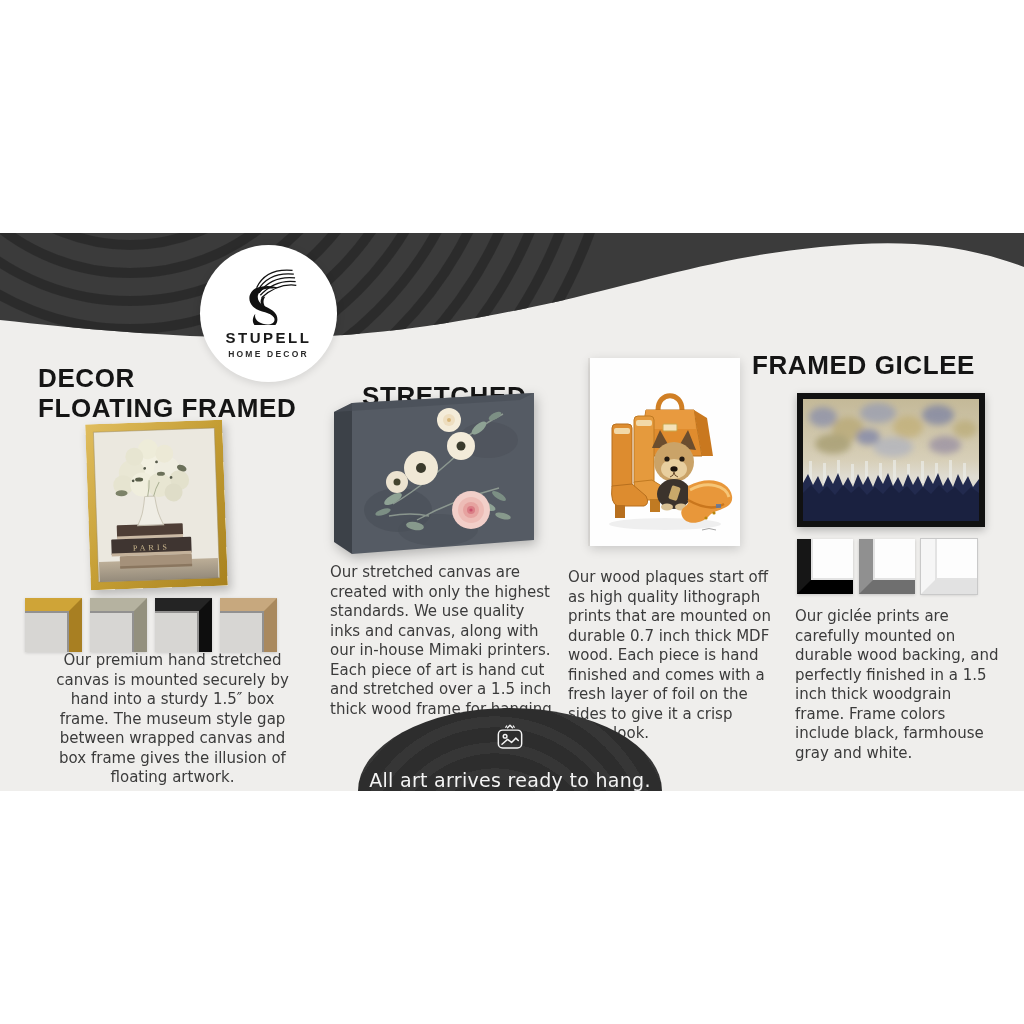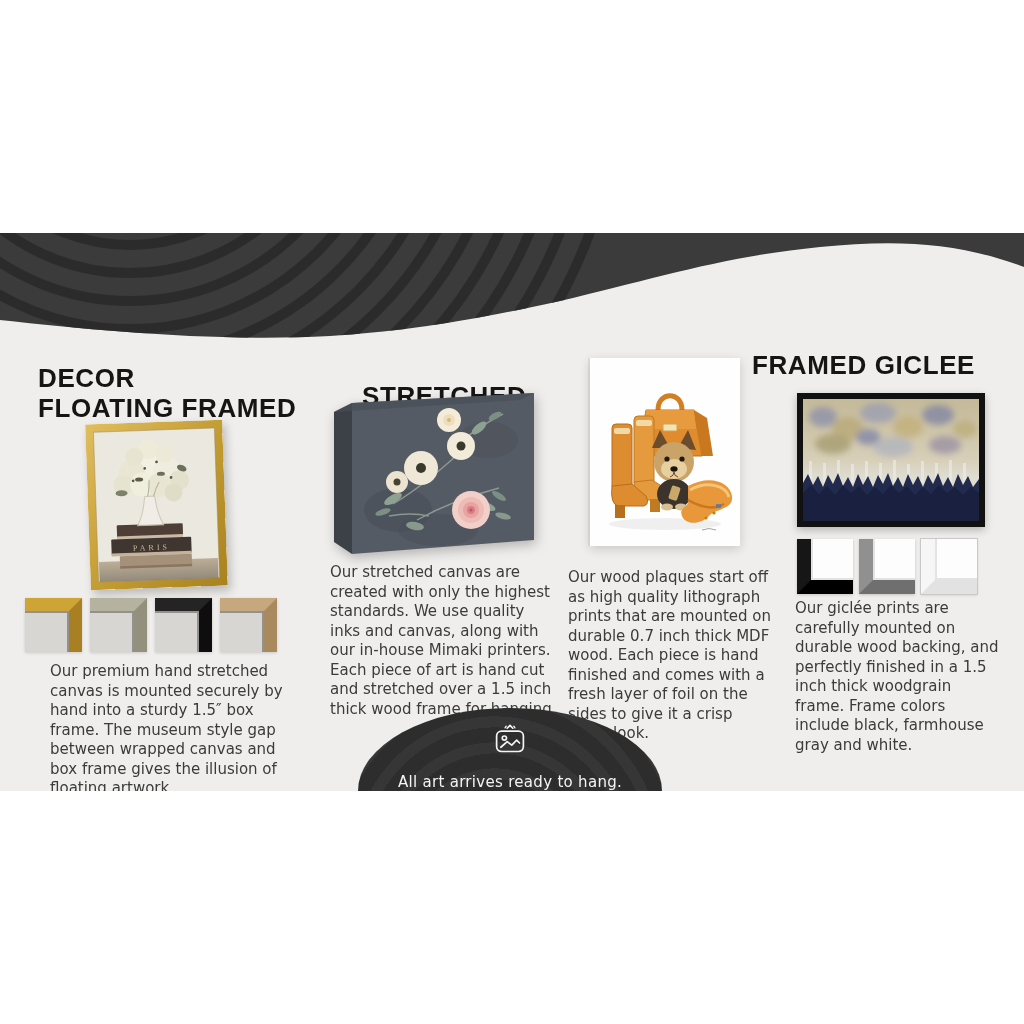--- a/index.html
+++ b/index.html
@@ -51,21 +51,21 @@
   .plaque svg{display:block;width:100%;height:100%;}
 
   .canvas3d svg{display:block;filter:drop-shadow(2px 4px 6px rgba(0,0,0,.25));}
 
   
   .dome{position:absolute;left:358px;top:475px;width:304px;height:83px;
         border-radius:152px 152px 0 0 / 83px 83px 0 0;
         background:repeating-radial-gradient(circle at 45% 180%, rgba(255,255,255,.045) 0 11px, rgba(255,255,255,0) 11px 26px),#2d2d2d;
         display:flex;flex-direction:column;align-items:center;}
   .dome-icon{width:46px;height:40px;margin-top:16px;}
-  .dome-text{color:#f4f4f4;font-size:15px;letter-spacing:.3px;margin-top:18px;}
+  .dome-text{color:#f4f4f4;font-size:19px;letter-spacing:.3px;margin-top:18px;}
 </style>
 </head>
 <body>
 
 <div class="stage">
   <div class="poster">
 
     <svg class="header-svg" viewBox="0 0 1024 135" aria-hidden="true">
       <defs>
         <clipPath id="waveclip">
@@ -88,20 +88,35 @@
           <circle cx="130" cy="-170" r="350"></circle>
             <circle cx="130" cy="-170" r="378"></circle>
           <circle cx="130" cy="-170" r="406"></circle>
             <circle cx="130" cy="-170" r="434"></circle>
           <circle cx="130" cy="-170" r="462"></circle>
             <circle cx="130" cy="-170" r="490"></circle>
         </g>
       </g>
     </svg>
 
+    <div class="logo-circle">
+      <svg class="logo-mark" viewBox="0 0 100 100" aria-hidden="true">
+        <g fill="none" stroke="#111" stroke-width="2">
+          <path d="M30,40 Q45,8 88,12"></path>
+          <path d="M32,44 Q50,14 90,18"></path>
+          <path d="M34,48 Q55,20 92,24"></path>
+          <path d="M36,52 Q60,26 93,30"></path>
+          <path d="M38,56 Q65,32 94,36"></path>
+        </g>
+        <path fill="#111" d="M30,40 C18,46 14,60 24,70 C34,80 52,78 58,88 C62,96 52,102 40,98 C30,95 26,88 28,82 C20,92 24,104 38,106 C56,109 68,98 62,84 C57,72 40,72 34,62 C29,54 33,45 44,42 C52,40 60,42 66,40 Q48,34 30,40 Z"></path>
+        <path fill="#111" d="M38,56 C34,64 38,70 46,74 C40,66 40,60 44,54 Z"></path>
+      </svg>
+      <div class="logo-name">STUPELL</div>
+      <div class="logo-sub">HOME DECOR</div>
+    </div>
 
     <div class="abs col-title" style="left:38px;top:130px;">
       <div>DECOR</div>
       <div>FLOATING FRAMED</div>
     </div>
 
     <div class="abs float-art" style="left:88px;top:189px;">
       <svg width="137" height="166" viewBox="0 0 137 166" aria-hidden="true">
         <defs>
           <linearGradient id="goldfr" x1="0" y1="0" x2="1" y2="1">
@@ -156,21 +171,21 @@
       </svg>
     </div>
 
     <div class="abs swatch-row" style="left:25px;top:365px;">
       <div class="swatchA swA-gold"></div>
       <div class="swatchA swA-champagne"></div>
       <div class="swatchA swA-black"></div>
       <div class="swatchA swA-tan"></div>
     </div>
 
-    <div class="abs body-text" style="left:50px;top:429px;width:245px;">Our premium hand stretched canvas is mounted securely by hand into a sturdy 1.5″ box frame. The museum style gap between wrapped canvas and box frame gives the illusion of floating artwork.</div>
+    <div class="abs body-text" style="left:50px;top:418px;width:245px;text-align:center;">Our premium hand stretched canvas is mounted securely by hand into a sturdy 1.5″ box frame. The museum style gap between wrapped canvas and box frame gives the illusion of floating artwork.</div>
 
     <div class="abs col-title" style="left:362px;top:108px;margin-top:40px;">
       <div>STRETCHED</div>
       <div>PLAQUES</div>
     </div>
 
     <div class="abs canvas3d" style="left:328px;top:157px;">
       <svg width="212" height="172" viewBox="0 0 212 172" aria-hidden="true">
         <polygon points="6,22 24,13 24,164 6,152" fill="#3c4148"></polygon>
         <polygon points="24,13 206,3 206,150 24,164" fill="#555b64"></polygon>
@@ -299,21 +314,21 @@
         <path d="M0,94 L8,86 L16,95 L24,87 L32,96 L40,86 L48,94 L56,87 L64,96 L72,88 L80,95 L88,86 L96,94 L104,87 L112,96 L120,88 L128,95 L136,86 L144,94 L152,88 L160,96 L168,88 L176,94 L176,122 L0,122 Z" fill="#19203f" opacity=".9"></path>
       </svg>
     </div>
 
     <div class="abs swatch-row" style="left:797px;top:306px;gap:6px;">
       <div class="swatchB swB-black"></div>
       <div class="swatchB swB-gray"></div>
       <div class="swatchB swB-white"></div>
     </div>
 
-    <div class="abs body-text" style="left:795px;top:366px;width:206px;">Our giclée prints are carefully mounted on durable wood backing, and perfectly finished in a 1.5 inch thick woodgrain frame. Frame colors include black, farmhouse gray and white.</div>
+    <div class="abs body-text" style="left:795px;top:374px;width:206px;">Our giclée prints are carefully mounted on durable wood backing, and perfectly finished in a 1.5 inch thick woodgrain frame. Frame colors include black, farmhouse gray and white.</div>
 
     <div class="dome">
       <svg class="dome-icon" viewBox="0 0 48 44" aria-hidden="true">
         <g fill="none" stroke="#f4f4f4" stroke-width="2.4" stroke-linecap="round" stroke-linejoin="round">
           <path d="M20,6 L24,2 L28,6"></path>
           <path d="M17,5.5 l1.6,-2.4 M31,5.5 l-1.6,-2.4" stroke-width="1.8"></path>
           <rect x="5" y="10" width="38" height="29" rx="7"></rect>
           <circle cx="16" cy="20" r="3"></circle>
           <path d="M11,33 L20,25 L26.5,30 L33.5,23 L37.5,27"></path>
         </g>

